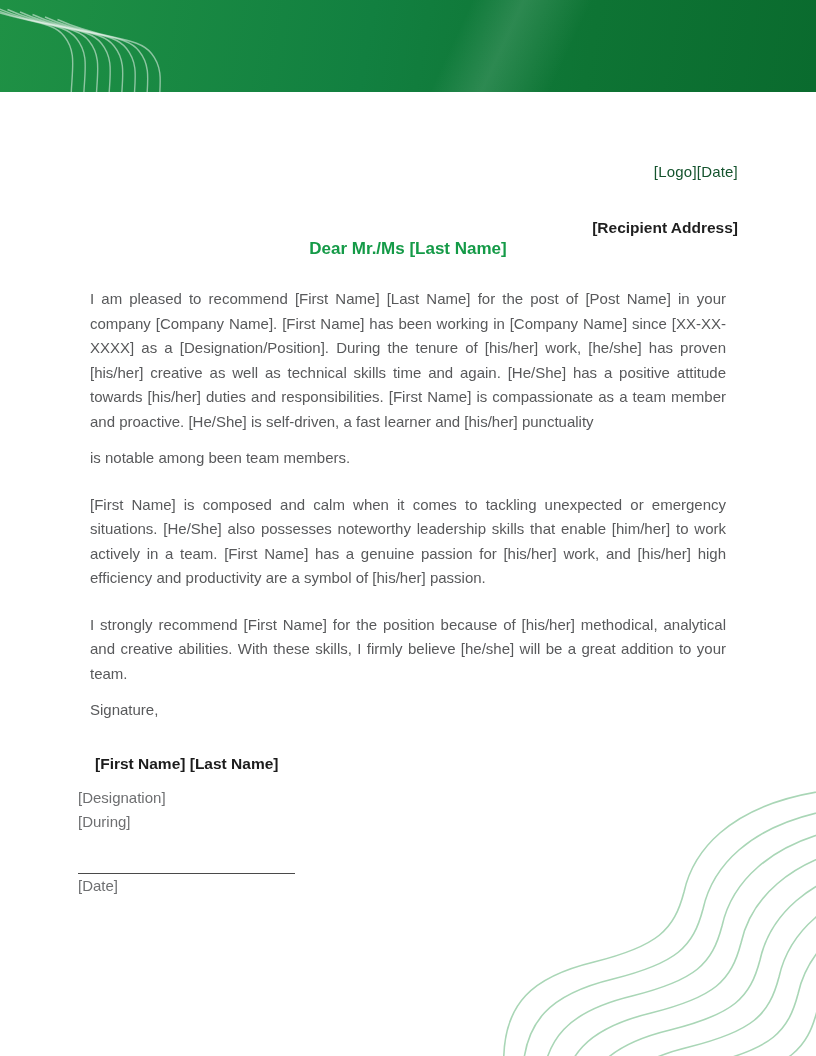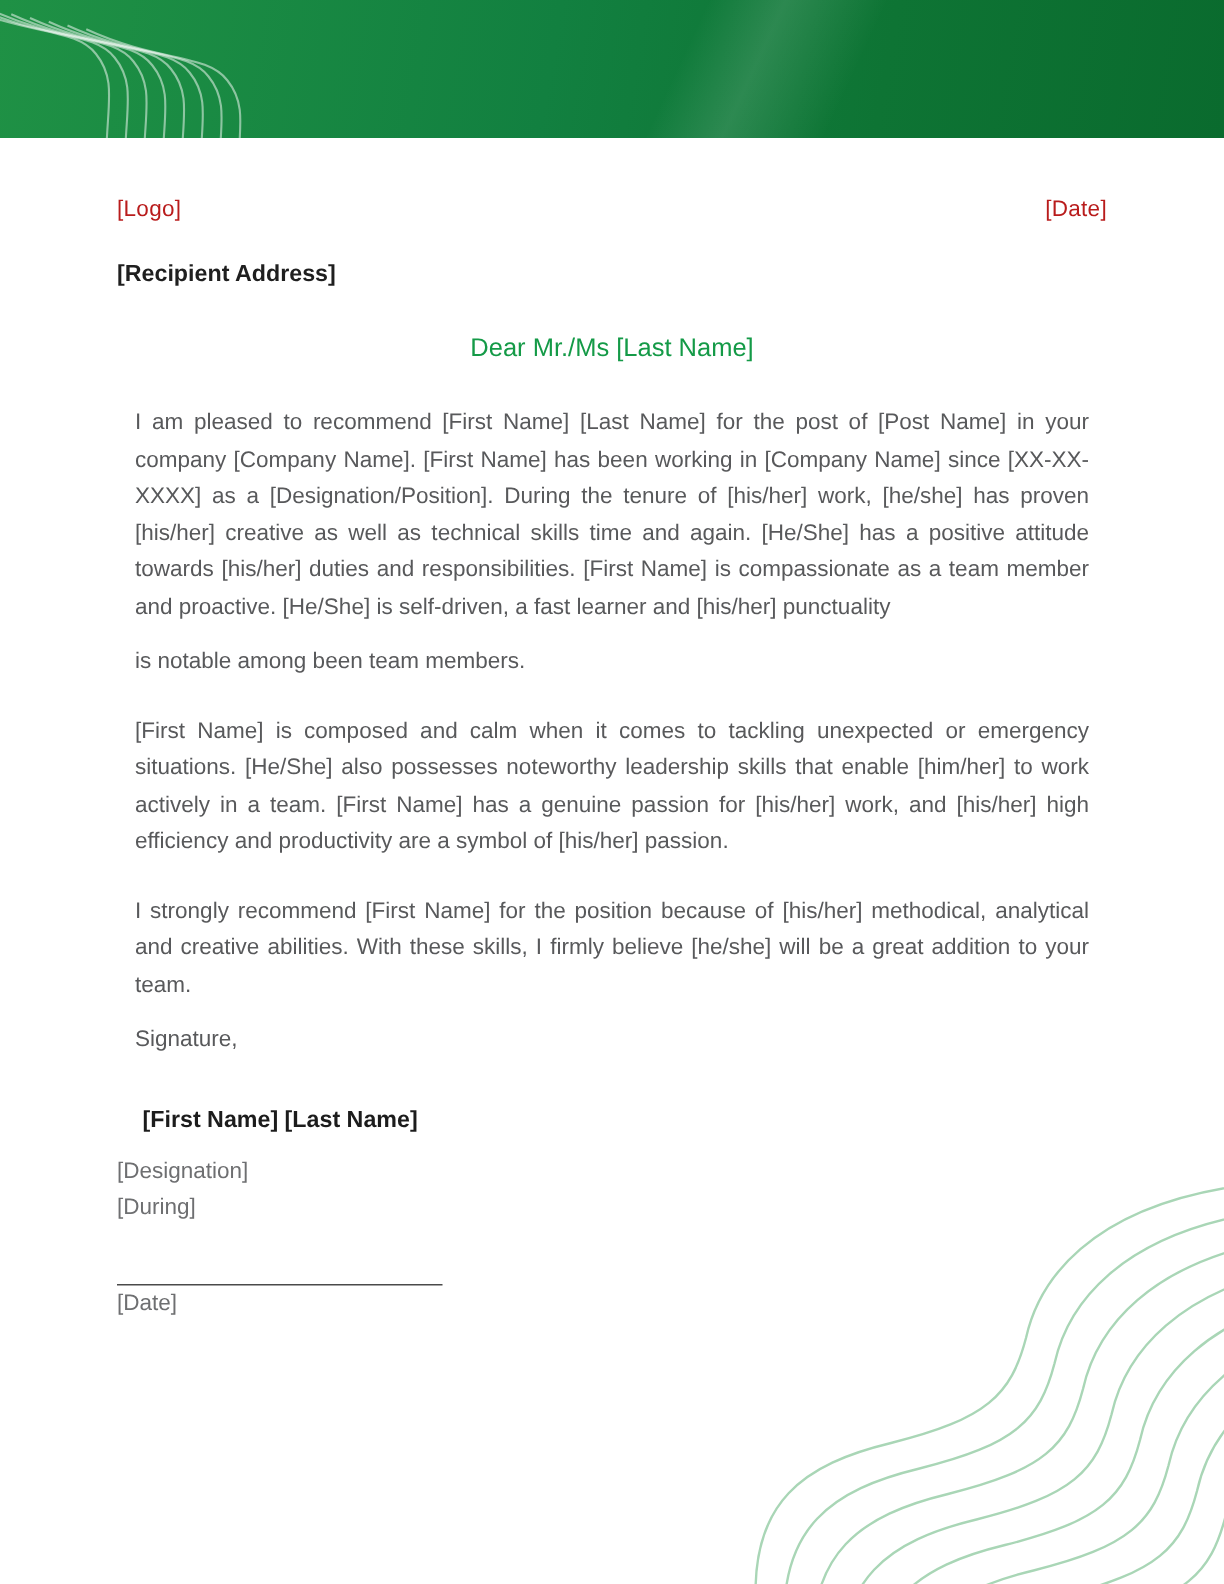--- a/index.html
+++ b/index.html
@@ -30,30 +30,30 @@
     overflow:hidden;
   }
   .band-waves{position:absolute;left:0;top:0;}
   .band-waves path, .band-waves use{fill:none;stroke:rgba(255,255,255,0.5);stroke-width:1.4;}
   
   .corner-waves{position:absolute;right:0;bottom:0;}
   .corner-waves path, .corner-waves use{fill:none;stroke:var(--decor-green);stroke-width:1.6;}
   
   .content{position:absolute;top:92px;left:0;right:0;padding:0 78px;}
   .toprow{
-    margin-top:38px;display:flex;justify-content:space-between;align-items:baseline;
-    font-size:15px;line-height:20px;font-weight:500;color:#b91c1c;letter-spacing:0.2px;
+    margin-top:70px;display:flex;justify-content:flex-end;align-items:baseline;
+    font-size:15px;line-height:20px;font-weight:500;color:#14532d;letter-spacing:0.2px;
   }
   .recipient{
-    margin-top:22px;text-align:left;
+    margin-top:35px;text-align:right;
     font-size:15.5px;line-height:21px;font-weight:bold;color:var(--ink);
   }
   .salutation{
-    margin-top:28px;text-align:center;
-    font-size:17px;line-height:22px;font-weight:normal;color:var(--accent-green);
+    text-align:center;
+    font-size:17px;line-height:22px;font-weight:bold;color:var(--accent-green);
   }
   .bodytext{margin-top:27px;color:var(--body-gray);font-size:15px;line-height:24.5px;}
   .bodytext p{margin:12px;}
   .just{text-align:justify;}
   .para-gap{margin-top:22px !important;}
   .closing{margin-top:22px;}
   .sig-name{
     margin-top:30px;
     font-size:15.5px;line-height:22px;font-weight:bold;color:#1c1c1c;padding-left:17px;
   }

